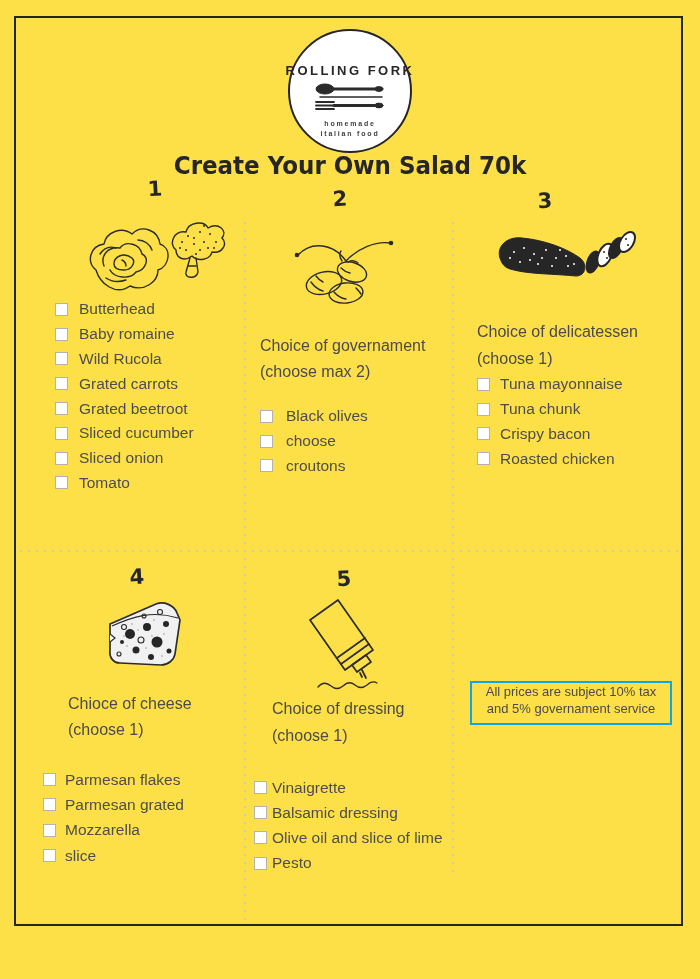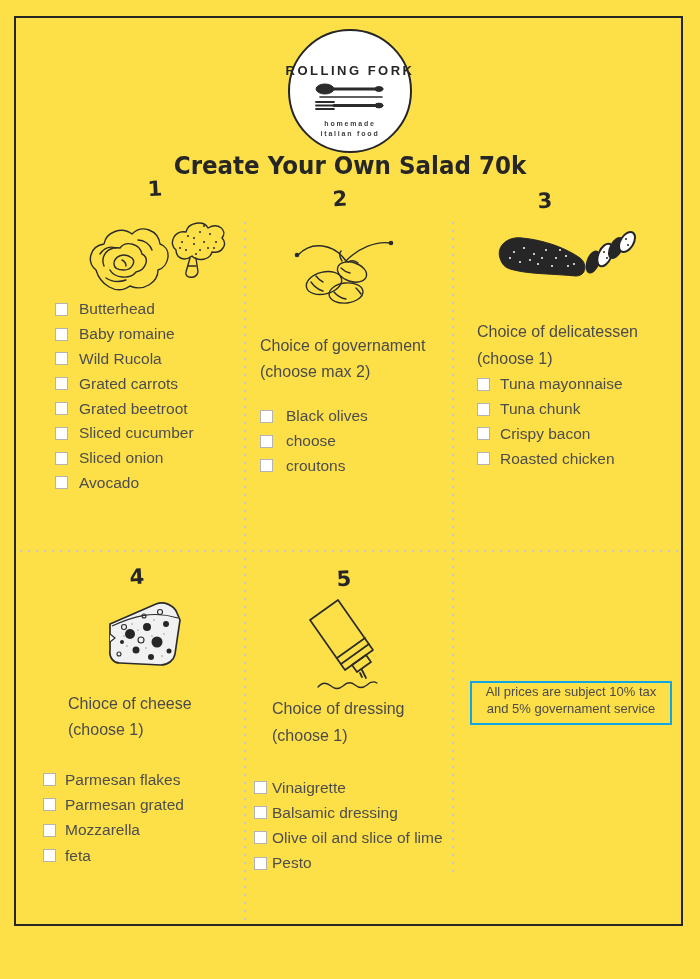--- a/index.html
+++ b/index.html
@@ -167,25 +167,25 @@
           <div class="check-row">
             <span class="checkbox" role="checkbox" aria-checked="false"></span>
             <span class="check-label">Sliced cucumber</span>
           </div>
 
           <div class="check-row">
             <span class="checkbox" role="checkbox" aria-checked="false"></span>
             <span class="check-label">Sliced onion</span>
           </div>
 
-
-          <div class="check-row">
-            <span class="checkbox" role="checkbox" aria-checked="false"></span>
-            <span class="check-label">Avocado</span>
-          </div>
+          <div class="check-row">
+            <span class="checkbox" role="checkbox" aria-checked="false"></span>
+            <span class="check-label">Tomato</span>
+          </div>
+
         </div>
     </div>
 
     <div>
       <div class="sec-number hand" style="left:320px; top:187px;">2</div>
       <svg class="illus" style="left:286px; top:230px;" width="116" height="82" viewBox="0 0 116 82">
         <g fill="none" stroke="#2b2b2b" stroke-width="1.4" stroke-linecap="round">
           <circle cx="11" cy="25" r="1.6" fill="#2b2b2b"></circle>
           <path d="M12,25 C26,10 48,14 60,31"></path>
           <path d="M60,31 C72,18 90,11 104,13"></path>
@@ -330,21 +330,21 @@
             <span class="check-label">Parmesan grated</span>
           </div>
 
           <div class="check-row">
             <span class="checkbox" role="checkbox" aria-checked="false"></span>
             <span class="check-label">Mozzarella</span>
           </div>
 
           <div class="check-row">
             <span class="checkbox" role="checkbox" aria-checked="false"></span>
-            <span class="check-label">feta</span>
+            <span class="check-label">slice</span>
           </div>
         </div>
     </div>
 
     <div>
       <div class="sec-number hand" style="left:324px; top:567px;">5</div>
       <svg class="illus" style="left:290px; top:590px;" width="108" height="104" viewBox="0 0 108 104">
         <g fill="none" stroke="#2b2b2b" stroke-width="1.7" stroke-linejoin="round" stroke-linecap="round">
           <polygon points="20,30 48,10 83,60 55,80"></polygon>
           <line x1="47" y1="68" x2="75" y2="48"></line>

